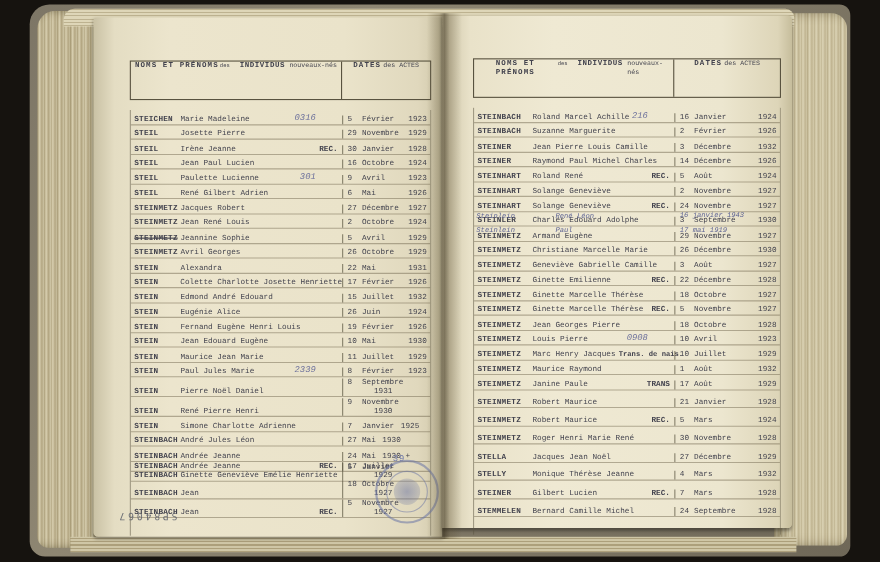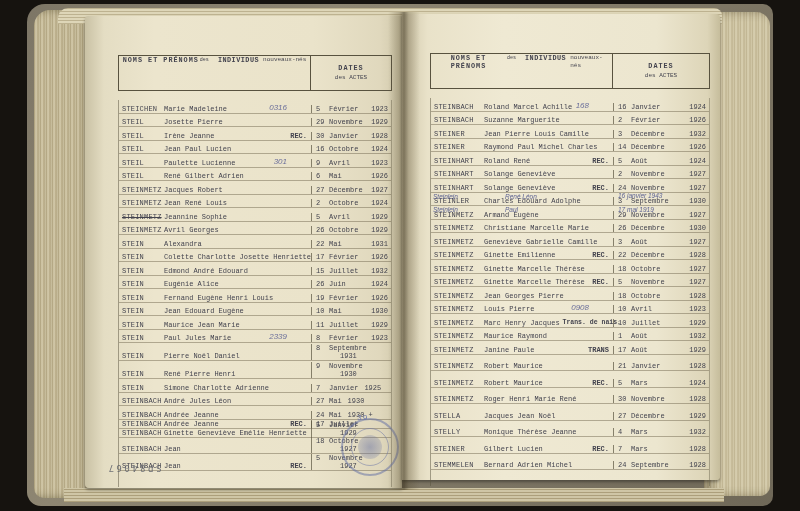--- a/index.html
+++ b/index.html
@@ -32,56 +32,56 @@
   .gutter{position:absolute;left:388px;top:12px;width:32px;height:478px;z-index:4;pointer-events:none;
          background:linear-gradient(90deg,rgba(70,60,35,0) 0,rgba(80,68,40,.30) 35%,rgba(55,46,25,.55) 50%,rgba(80,68,40,.28) 65%,rgba(70,60,35,0) 100%)}
   
   .table{position:absolute;color:#43434e;font-size:7px;line-height:8px}
   .table-left{left:33px;top:39px;width:274px}
   .table-right{left:28px;top:39px;width:280px}
   .thead{height:36px;border:1px solid #58523f;display:flex;box-sizing:border-box}
   .th-names{width:192px;border-right:1px solid #58523f;box-sizing:border-box;
             display:flex;flex-direction:row;justify-content:center;gap:1px}
   .table-right .th-names{width:182px}
-  .th-dates{flex:1;display:flex;flex-direction:column;justify-content:center;gap:2px;text-align:center}
+  .th-dates{flex:1;display:flex;justify-content:center;gap:2px;text-align:center}
   .h1{text-align:center;font-size:6.8px;letter-spacing:1px;font-weight:bold}
   .h2{text-align:center;font-size:5px}
   .h3{display:flex;align-items:flex-start;padding-left:8px;gap:4px}
   .h3a{font-size:6.8px;letter-spacing:.5px;font-weight:bold}
   .h3b{font-size:6px}
   .hd1{font-size:6.8px;letter-spacing:1px;font-weight:bold}
   .hd2{font-size:6px}
   .rows{margin-top:9px;border-left:1px solid rgba(90,84,64,.5);border-right:1px solid rgba(90,84,64,.4)}
   .row{position:relative;display:flex;height:13.5px;align-items:flex-end;
        border-bottom:1px solid rgba(115,106,82,.5);box-sizing:border-box}
   .row.s{height:9px}
   .row.t{height:18px}
   .row.l{height:16.5px}
   .row.end{height:16px;border-bottom:none}
   .cn{position:relative;width:192px;display:flex;align-items:flex-end;
       padding-left:3px;box-sizing:border-box;white-space:nowrap}
   .table-right .cn{width:182px}
-  .sur{display:inline-block;width:42px;font-weight:normal;letter-spacing:.2px}
+  .sur{display:inline-block;width:42px;font-weight:bold;letter-spacing:.2px}
   .table-right .sur{width:50px}
   .sur.struck{text-decoration:line-through}
   .giv{white-space:nowrap}
   .note{position:absolute;right:4px;bottom:0;font-weight:bold}
   .note.ovf{right:-8px;font-size:6.5px}
   .cd{position:relative;flex:1;border-left:1px solid rgba(90,84,64,.7);
       display:flex;flex-direction:column;justify-content:flex-end;
       padding:0 3px 0 4px;box-sizing:border-box}
   .dl{display:flex}
   .day{width:13px;white-space:nowrap}
   .mon{white-space:nowrap}
   .yr{margin-left:auto;white-space:nowrap}
   .yr.inline{margin-left:6px}
   .dl2{padding-left:24px}
   
   .hwn,.hw-margin,.hw-given,.hw-date{
-      font-family:Liberation Sans, sans-serif;font-style:italic;font-weight:normal;
+      font-family:Liberation Mono, monospace;font-style:italic;font-weight:normal;
       color:#5c6292;white-space:nowrap}
   .hwn{position:absolute;right:24px;bottom:1px;font-size:8px;color:#6b6f9b}
   .hw-margin{position:absolute;left:2px;top:9px;font-size:6.5px;z-index:2}
   .hw-given{position:absolute;left:74px;top:9px;font-size:6.5px;z-index:2}
   .hw-date{position:absolute;left:4px;top:8.5px;font-size:6.5px;z-index:2}
   
   .stamp{position:absolute;left:256px;top:402px;width:54px;height:54px;z-index:6;
          border:2px solid rgba(106,116,165,.55);border-radius:50%}
   .stamp::before{content:"";position:absolute;inset:8px;
          border:1.5px solid rgba(106,116,165,.5);border-radius:50%}
@@ -499,21 +499,21 @@
       <div class="th-dates">
         <div class="hd1">DATES</div>
         <div class="hd2">des ACTES</div>
       </div>
     </div>
     <div class="rows" id="rows-right">
         <div class="row">
           <div class="cn">
             <span class="sur">STEINBACH</span>
             <span class="giv">Roland Marcel Achille</span>
-            <span class="hwn">168</span>
+            <span class="hwn">216</span>
           </div>
           <div class="cd">
             <div class="dl">
               <span class="day">16</span>
               <span class="mon">Janvier</span>
               <span class="yr">1924</span>
             </div>
           </div>
         </div>
         <div class="row">
@@ -839,21 +839,21 @@
             <div class="dl">
               <span class="day">7</span>
               <span class="mon">Mars</span>
               <span class="yr">1928</span>
             </div>
           </div>
         </div>
         <div class="row l">
           <div class="cn">
             <span class="sur">STEMMELEN</span>
-            <span class="giv">Bernard Adrien Michel</span>
+            <span class="giv">Bernard Camille Michel</span>
           </div>
           <div class="cd">
             <div class="dl">
               <span class="day">24</span>
               <span class="mon">Septembre</span>
               <span class="yr">1928</span>
             </div>
           </div>
         </div>
         <div class="row end">

